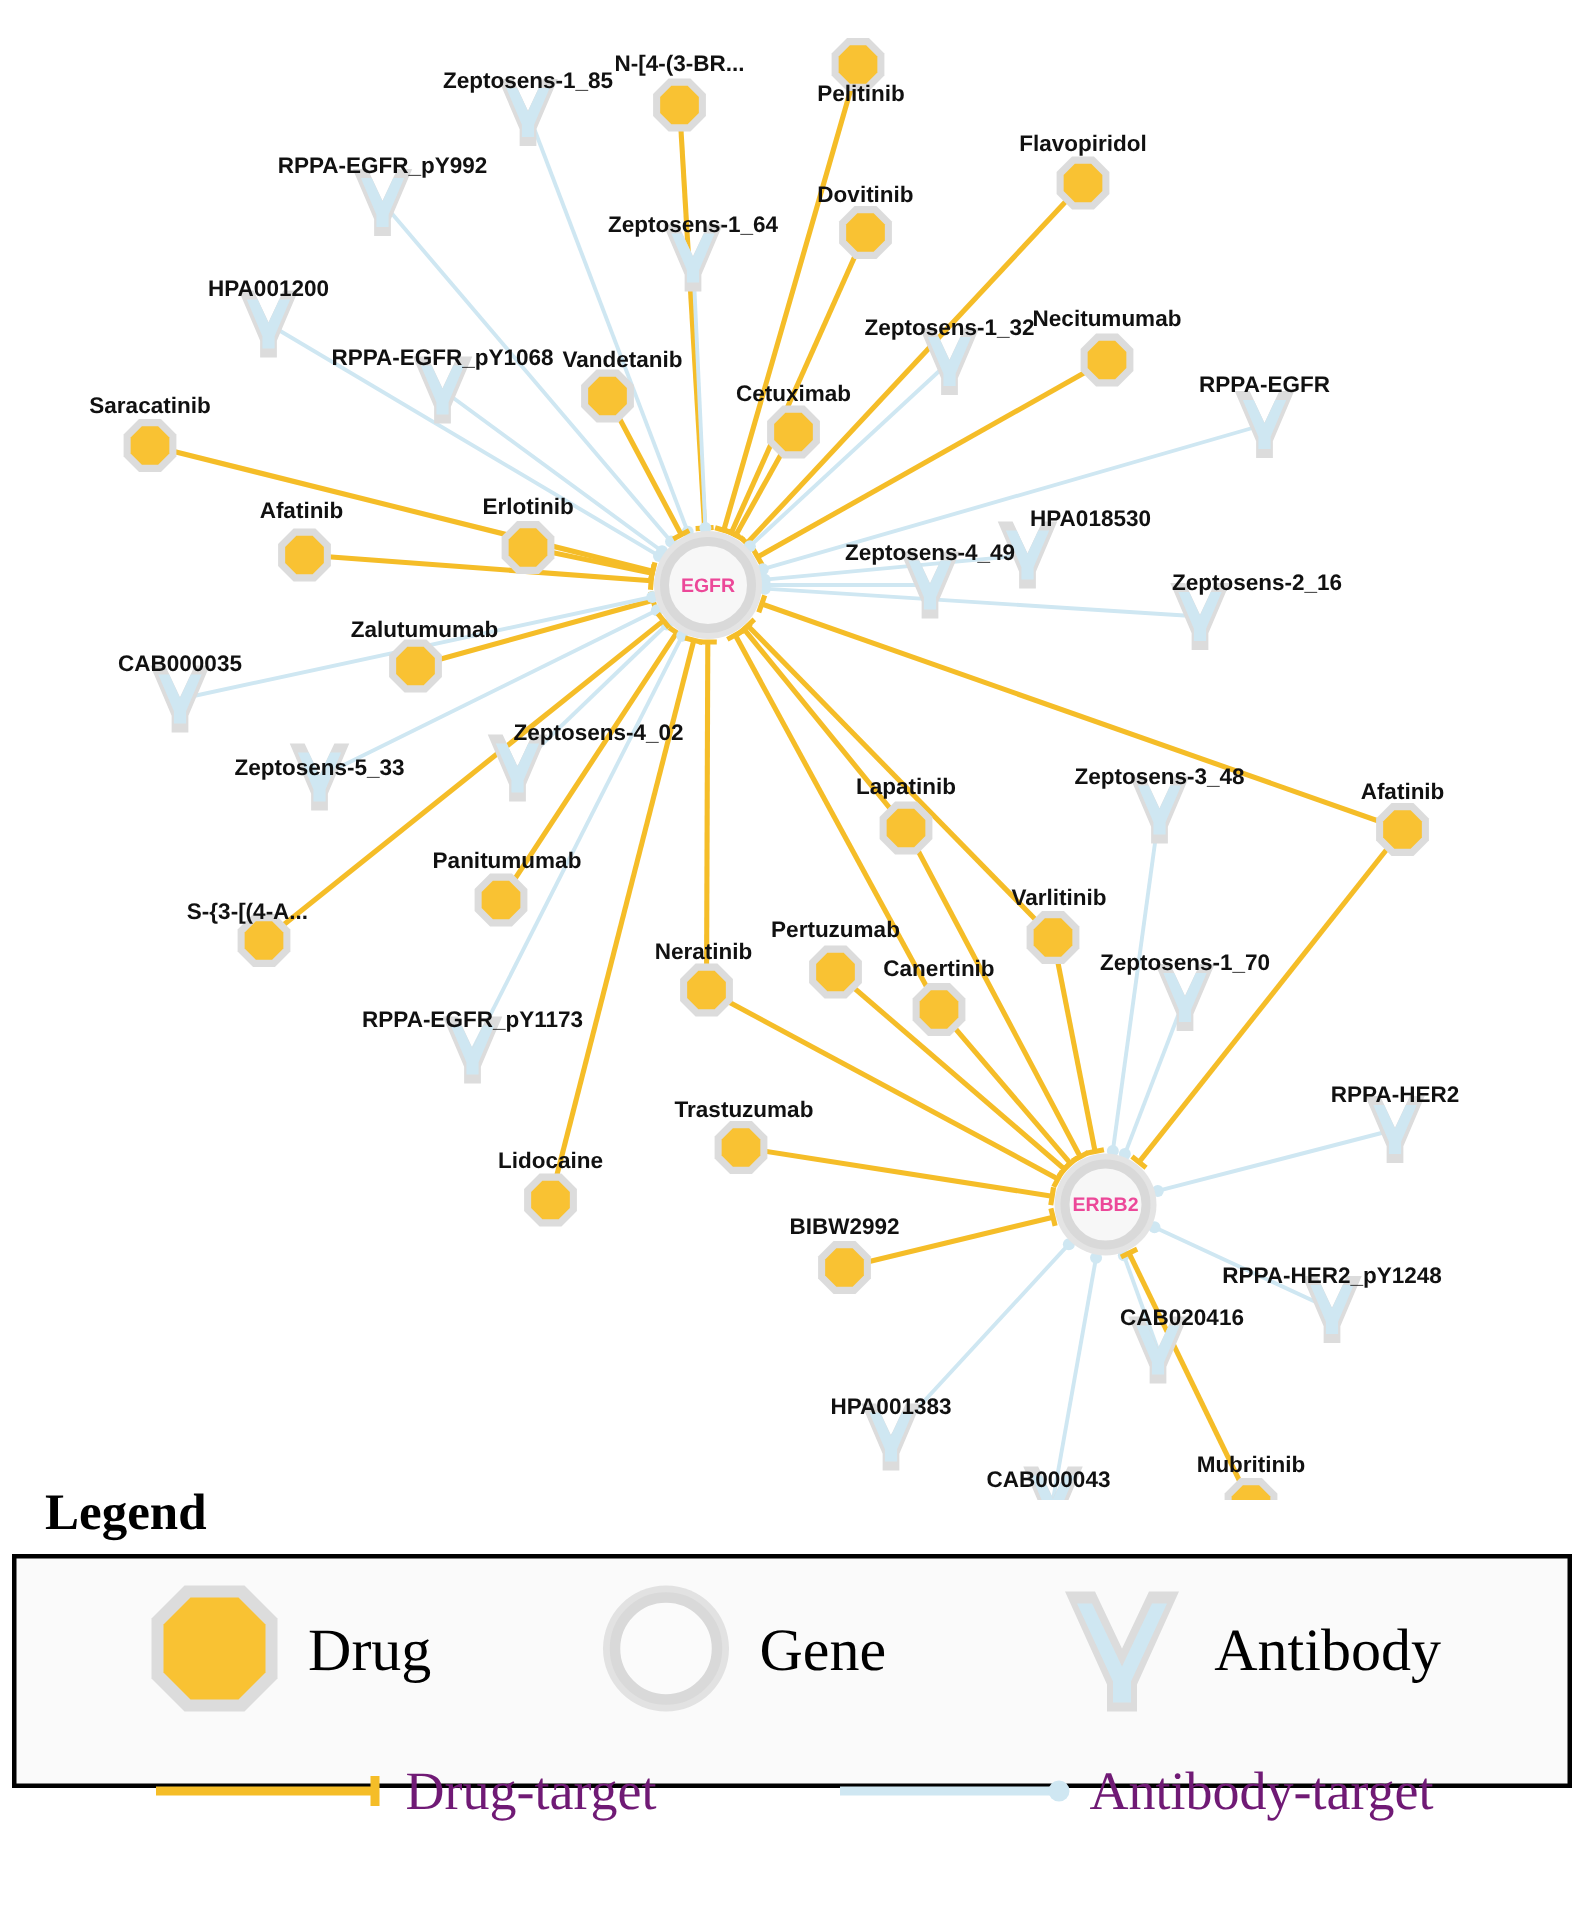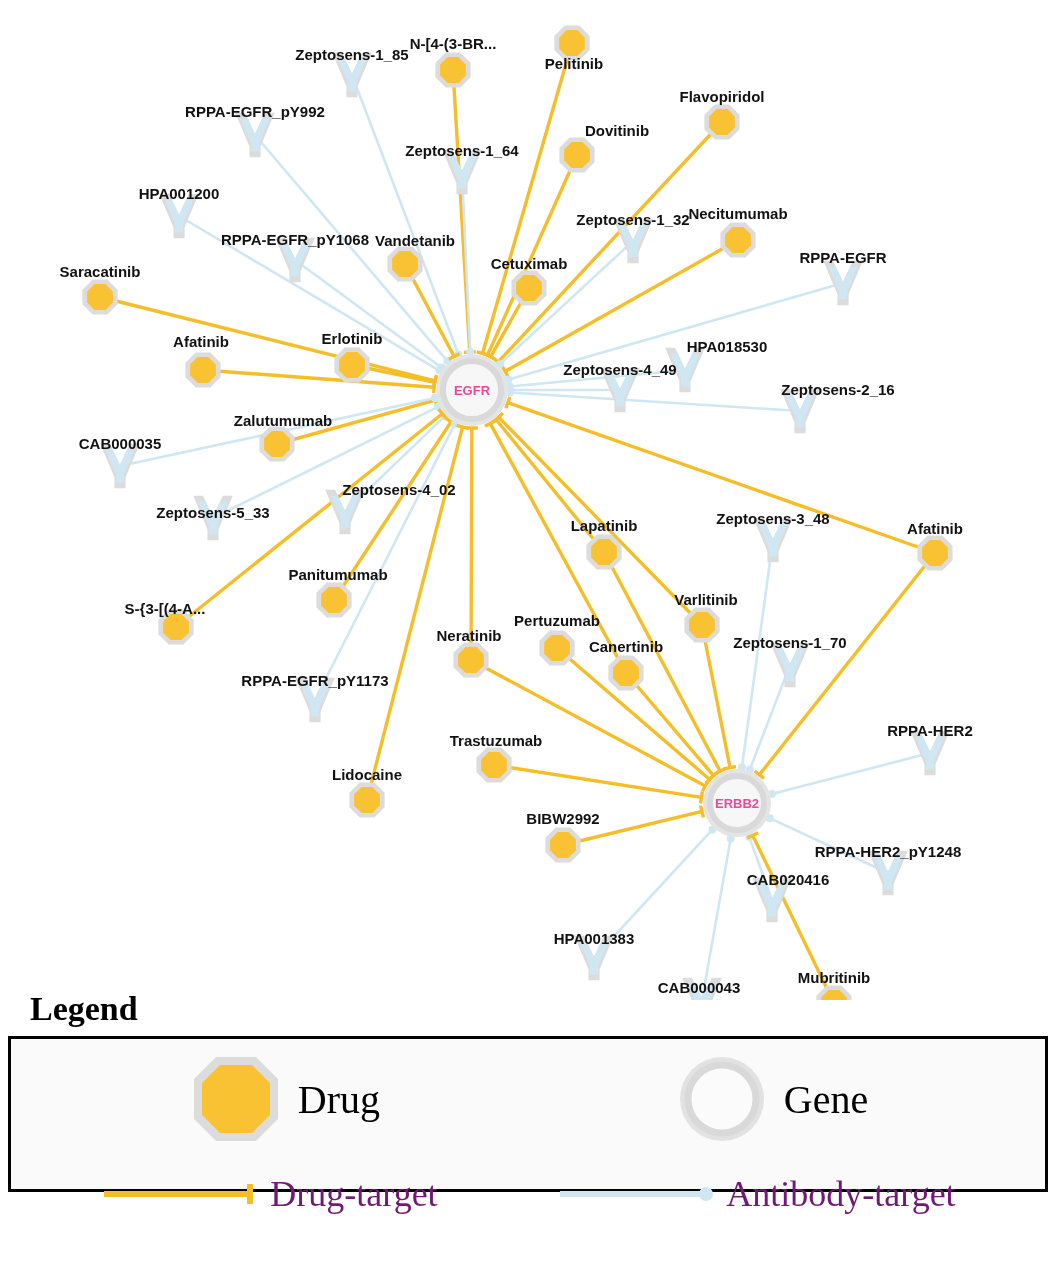--- a/index.html
+++ b/index.html
@@ -381,21 +381,21 @@
           <circle cx="737" cy="803" r="27" fill="#f7f7f7" stroke="#d9d9d9" stroke-width="6"></circle>
         </g>
       </g>
     </svg></div>
 <div id="labels">
     <div class="node-label" style="left: 574px; top: 15px; margin-top: 48px;">Pelitinib</div>
     <div class="node-label" style="left: 453px; top: 43px;">N-[4-(3-BR...</div>
     <div class="node-label" style="left: 352px; top: 54px;">Zeptosens-1_85</div>
     <div class="node-label" style="left: 722px; top: 96px;">Flavopiridol</div>
     <div class="node-label" style="left: 255px; top: 111px;">RPPA-EGFR_pY992</div>
-    <div class="node-label" style="left: 577px; top: 130px; margin-left: 40px;">Dovitinib</div>
+    <div class="node-label" style="left: 577px; top: 130px;">Dovitinib</div>
     <div class="node-label" style="left: 462px; top: 150px;">Zeptosens-1_64</div>
     <div class="node-label" style="left: 179px; top: 193px;">HPA001200</div>
     <div class="node-label" style="left: 738px; top: 213px;">Necitumumab</div>
     <div class="node-label" style="left: 633px; top: 219px;">Zeptosens-1_32</div>
     <div class="node-label" style="left: 295px; top: 239px;">RPPA-EGFR_pY1068</div>
     <div class="node-label" style="left: 415px; top: 240px;">Vandetanib</div>
     <div class="node-label" style="left: 529px; top: 263px;">Cetuximab</div>
     <div class="node-label" style="left: 843px; top: 257px;">RPPA-EGFR</div>
     <div class="node-label" style="left: 100px; top: 271px;">Saracatinib</div>
     <div class="node-label" style="left: 727px; top: 346px;">HPA018530</div>
@@ -442,20 +442,27 @@
         </svg>
         <span class="lbl">Drug</span>
       </div>
       <div class="legend-item">
         <svg width="96" height="96" viewBox="0 0 96 96">
           <circle cx="48" cy="48" r="42" fill="#e2e2e2"></circle>
           <circle cx="48" cy="48" r="34" fill="#fbfbfb" stroke="#d9d9d9" stroke-width="7"></circle>
         </svg>
         <span class="lbl">Gene</span>
       </div>
+      <div class="legend-item">
+        <svg width="96" height="96" viewBox="0 0 96 96">
+          <path d="M10,10 L30,10 L48,48 L66,10 L86,10 L58,72 L58,90 L38,90 L38,72 Z" fill="#dcdcdc"></path>
+          <path d="M18,18 L28,18 L48,60 L68,18 L78,18 L54,70 L54,84 L42,84 L42,70 Z" fill="#cfe7f2"></path>
+        </svg>
+        <span class="lbl">Antibody</span>
+      </div>
     </div>
     <div class="legend-row2">
       <div class="legend-edge-item">
         <svg width="160" height="26" viewBox="0 0 160 26">
           <line x1="4" y1="13" x2="150" y2="13" stroke="#f5bd28" stroke-width="6"></line>
           <line x1="150" y1="3" x2="150" y2="23" stroke="#f5bd28" stroke-width="6"></line>
         </svg>
         <span class="lbl">Drug-target</span>
       </div>
       <div class="legend-edge-item">

